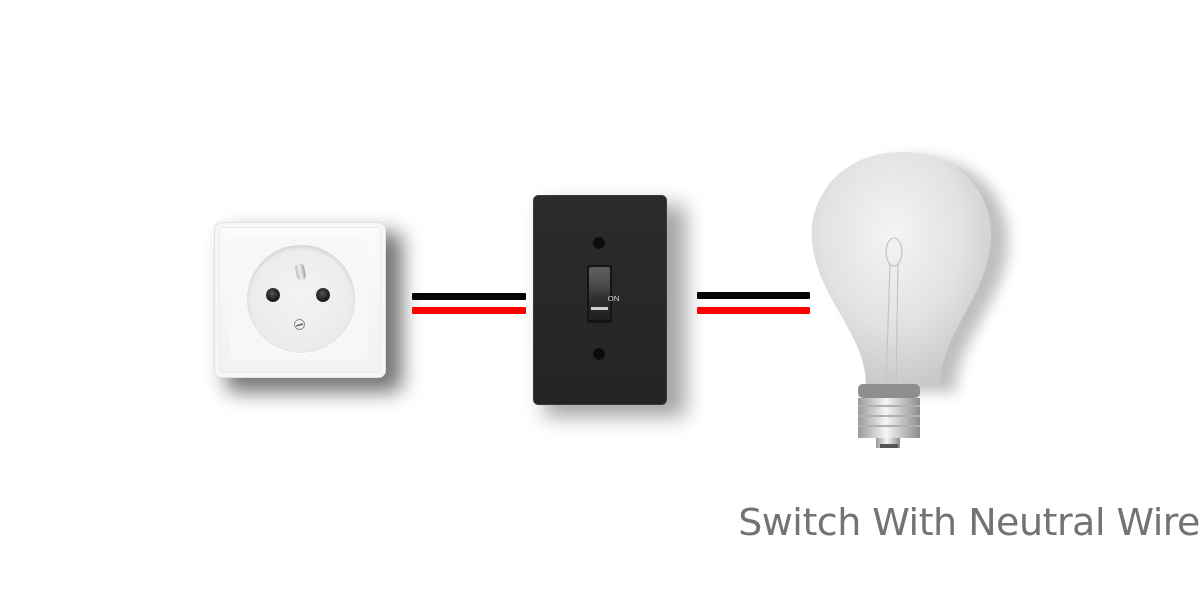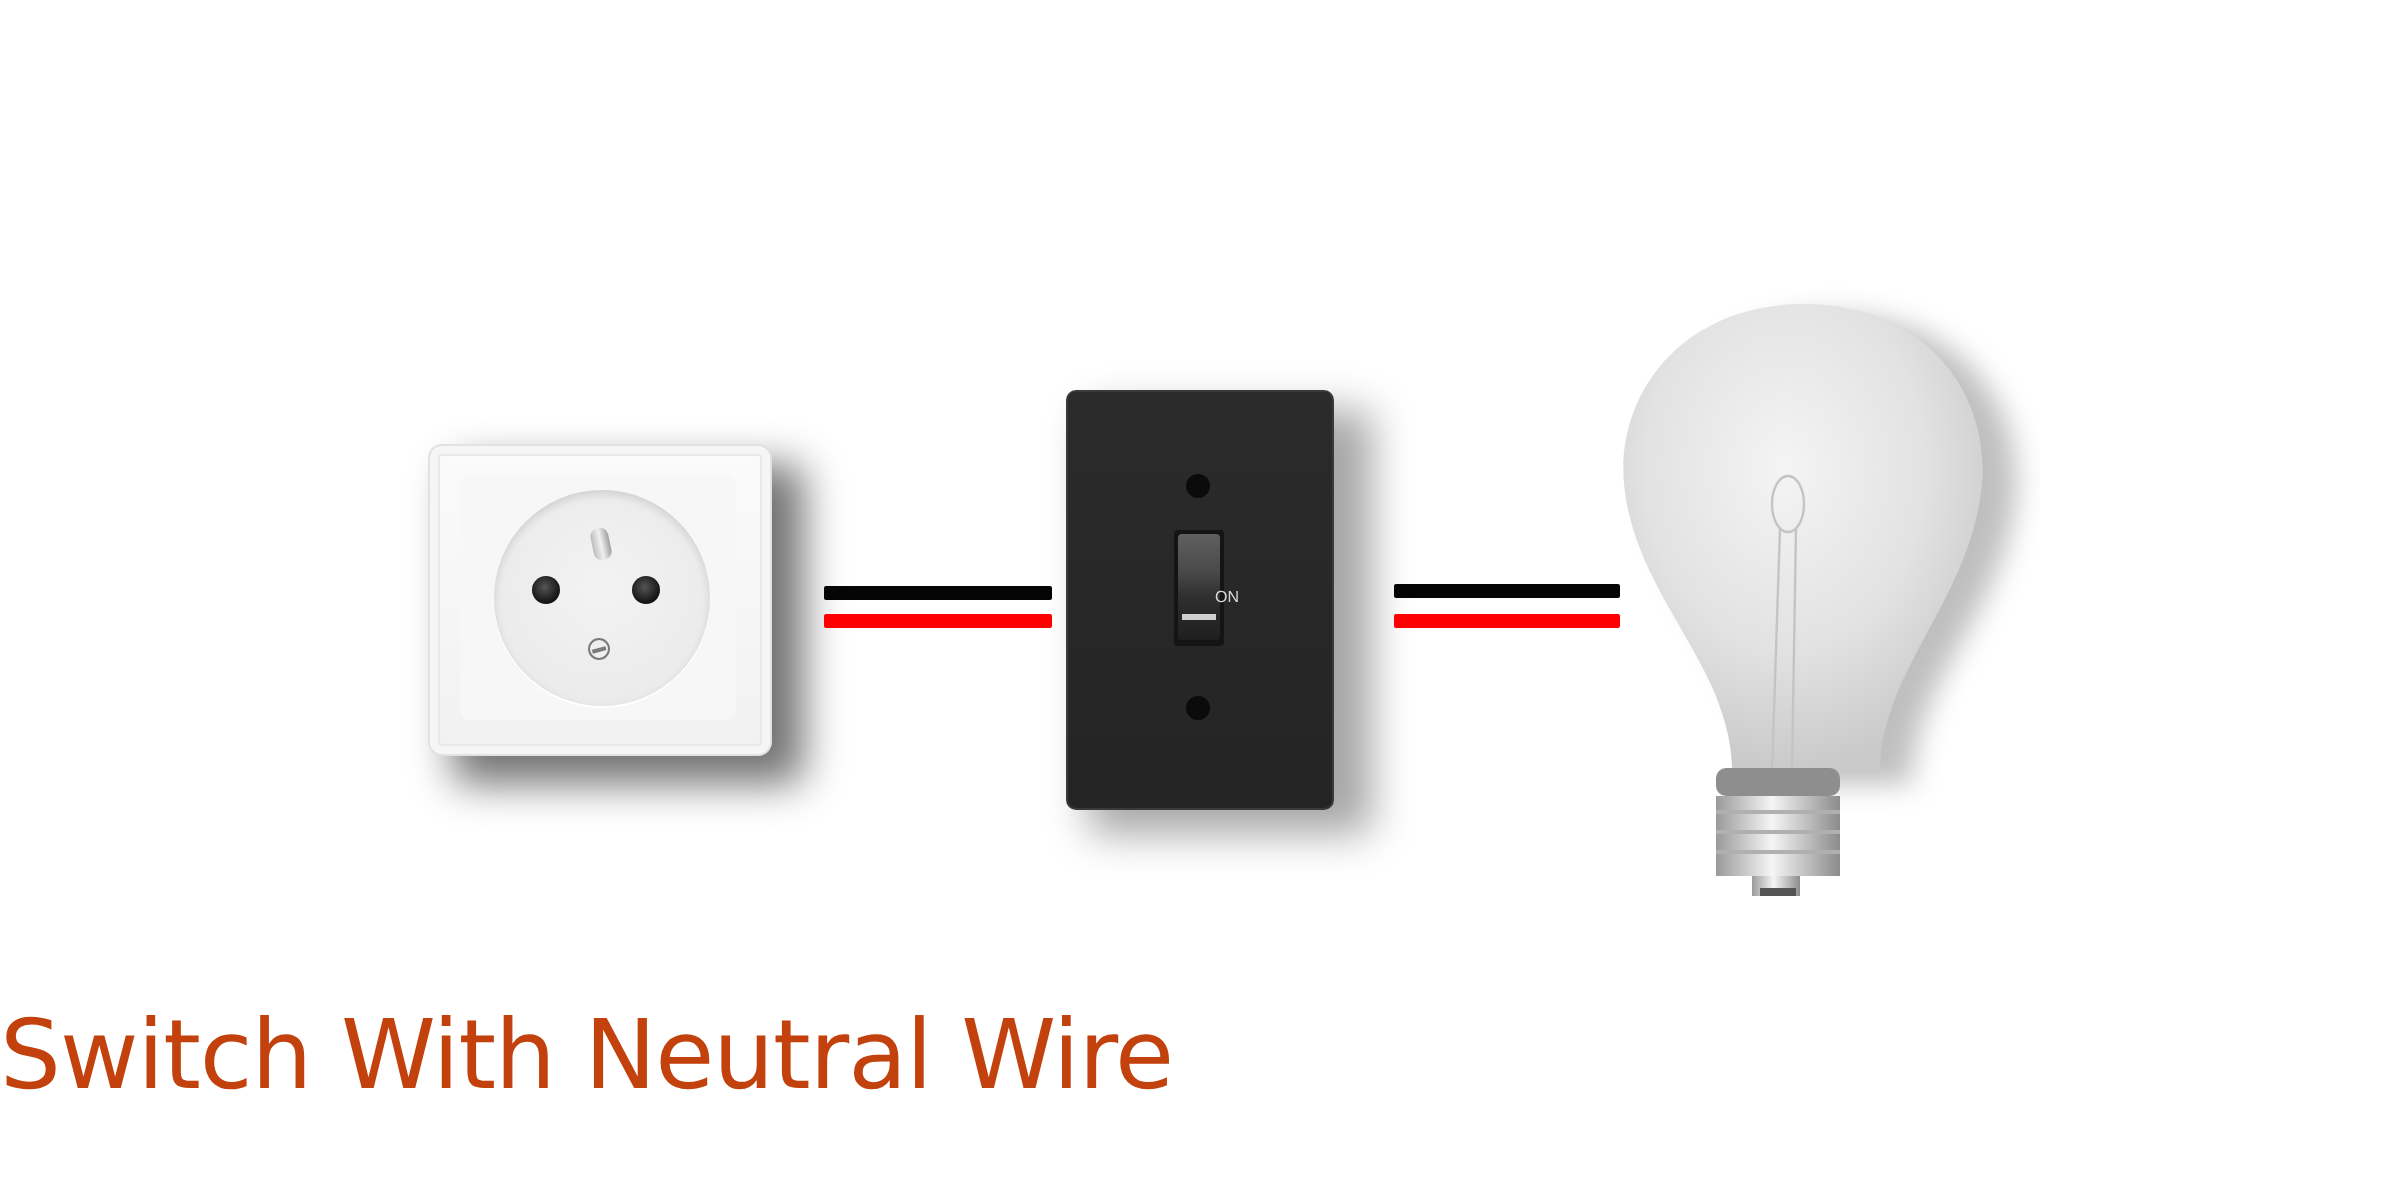--- a/index.html
+++ b/index.html
@@ -78,22 +78,22 @@
     left: 589px; top: 294px; width: 21px; text-align: center;
     font-size: 8px; color: #d8d8d8; line-height: 10px; margin-left: 14px;
   }
   .toggle-bar { left: 591px; top: 307px; width: 17px; height: 3px; background: #cfcfcf; }
 
   
   .bulb-svg { left: 790px; top: 140px; width: 230px; height: 320px; }
 
   
   .caption {
-    left: 0; top: 500px; width: 1200px; text-align: left;
-    font-size: 48px; color: #c2410c; letter-spacing: -0.5px;
+    left: 0; top: 500px; width: 1200px; text-align: right;
+    font-size: 38px; color: #737373; letter-spacing: -0.5px;
     font-family: "DejaVu Sans", sans-serif; font-weight: normal;
   }
 </style>
 </head>
 <body>
 
 <div>
 
   <div>
     <div class="abs outlet-shadow"></div>

